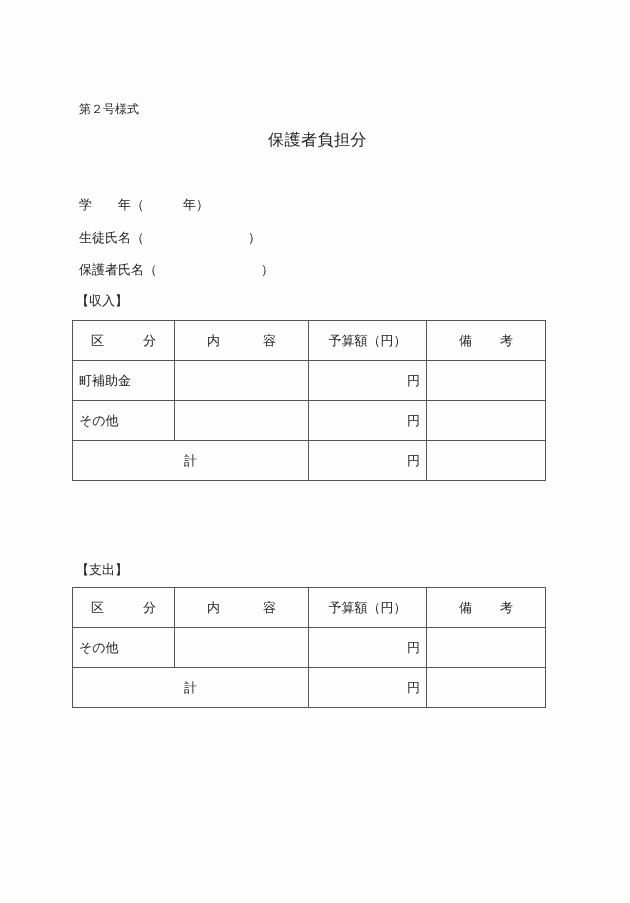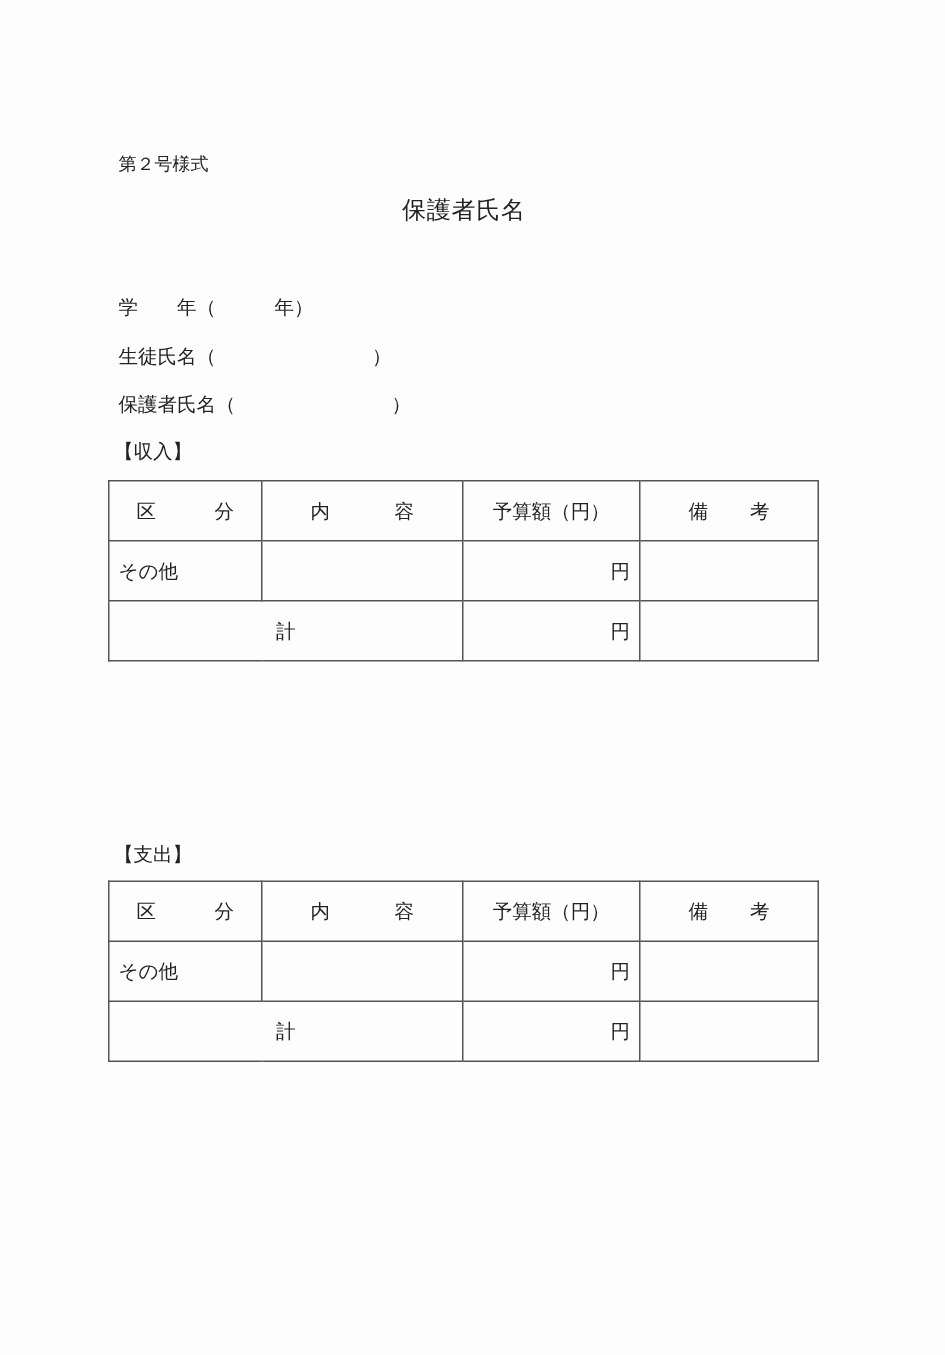--- a/index.html
+++ b/index.html
@@ -46,21 +46,21 @@
     .hdr-spread.wide { padding: 0 32px; }
     .hdr-center { }
     .label-cell { padding-left: 6px !important; text-align: left; }
     .yen-cell { text-align: right; padding-right: 6px !important; }
     .total-cell { text-align: center; }
   </style>
 </head>
 <body>
 
 <div class="abs form-no">第２号様式</div>
-<div class="abs title">保護者氏名</div>
+<div class="abs title">保護者負担分</div>
 
 <div class="abs field f1">学　　年（　　　年）</div>
 <div class="abs field f2">生徒氏名（　　　　　　　　）</div>
 <div class="abs field f3">保護者氏名（　　　　　　　　）</div>
 
 <div class="abs section s1">【収入】</div>
 
 <table class="budget t1">
   <tbody>
       <tr class="row">
@@ -76,20 +76,26 @@
             <span>容</span>
           </div>
         </th>
     <th class="c3 hdr-center">予算額（円）</th>
     <th class="c4">
           <div class="hdr-spread wide">
             <span>備</span>
             <span>考</span>
           </div>
         </th>
+  </tr>
+  <tr class="row">
+    <td class="label-cell">町補助金</td>
+    <td></td>
+    <td class="yen-cell">円</td>
+    <td></td>
   </tr>
   <tr class="row">
     <td class="label-cell">その他</td>
     <td></td>
     <td class="yen-cell">円</td>
     <td></td>
   </tr>
   <tr class="row">
     <td colspan="2" class="total-cell">計</td>
     <td class="yen-cell">円</td>

